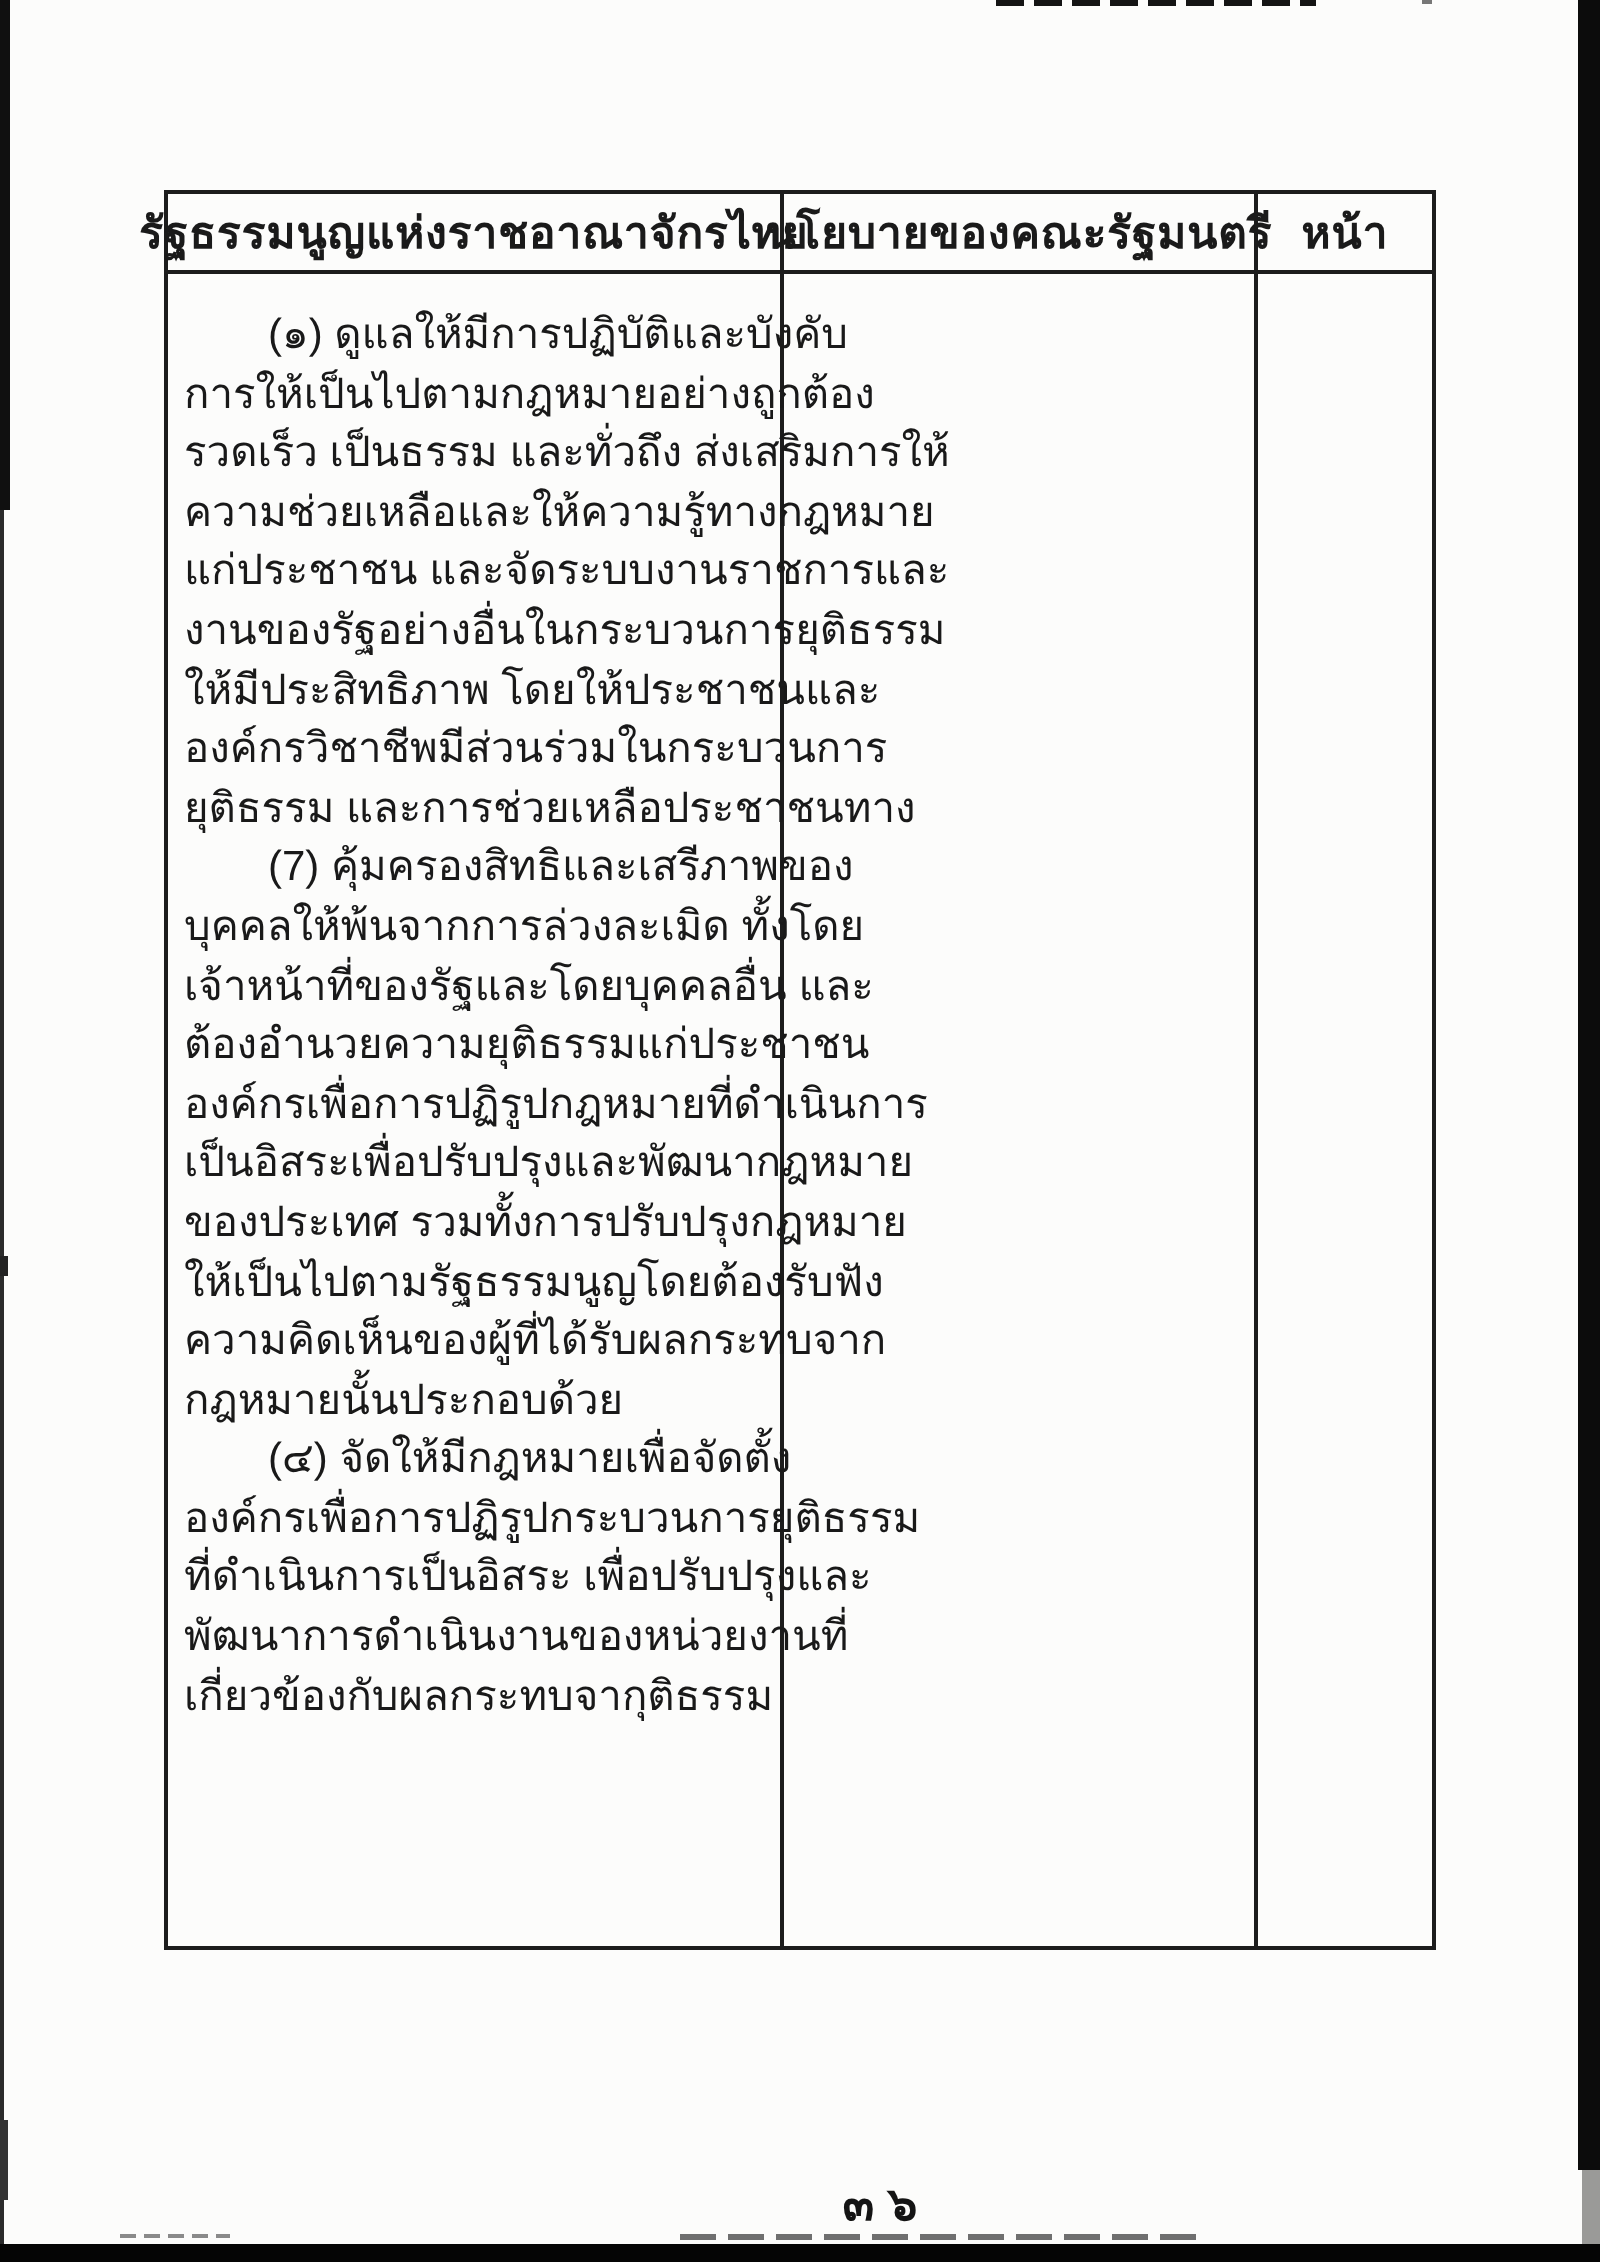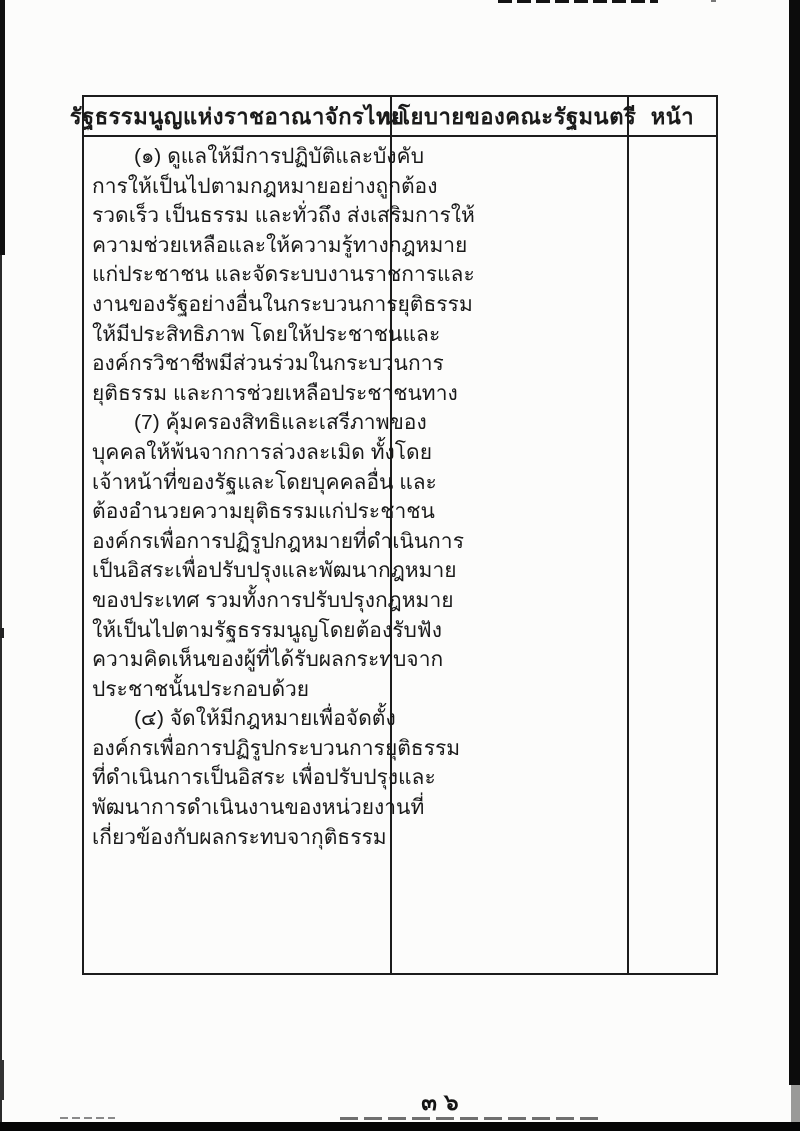--- a/index.html
+++ b/index.html
@@ -94,21 +94,21 @@
     font-size: 22px;
     line-height: 1;
     white-space: nowrap;
     letter-spacing: 0.5px;
     padding-top: 2px;
   }
   .body-cell {
     padding: 0;
   }
   .text-cell {
-    padding: 4px 6px 0 8px;
+    padding: 16px 6px 0 8px;
   }
   .text-line {
     font-size: 21px;
     line-height: 29.6px;
     height: 29.6px;
     white-space: nowrap;
     color: #191919;
   }
   .text-line.indent {
     padding-left: 42px;
@@ -164,21 +164,21 @@
           <div class="text-line">ยุติธรรม และการช่วยเหลือประชาชนทาง</div>
           <div class="text-line indent">(7)  คุ้มครองสิทธิและเสรีภาพของ</div>
           <div class="text-line">บุคคลให้พ้นจากการล่วงละเมิด ทั้งโดย</div>
           <div class="text-line">เจ้าหน้าที่ของรัฐและโดยบุคคลอื่น และ</div>
           <div class="text-line">ต้องอำนวยความยุติธรรมแก่ประชาชน</div>
           <div class="text-line">องค์กรเพื่อการปฏิรูปกฎหมายที่ดำเนินการ</div>
           <div class="text-line">เป็นอิสระเพื่อปรับปรุงและพัฒนากฎหมาย</div>
           <div class="text-line">ของประเทศ รวมทั้งการปรับปรุงกฎหมาย</div>
           <div class="text-line">ให้เป็นไปตามรัฐธรรมนูญโดยต้องรับฟัง</div>
           <div class="text-line">ความคิดเห็นของผู้ที่ได้รับผลกระทบจาก</div>
-          <div class="text-line">ประชาชนั้นประกอบด้วย</div>
+          <div class="text-line">กฎหมายนั้นประกอบด้วย</div>
           <div class="text-line indent">(๔)  จัดให้มีกฎหมายเพื่อจัดตั้ง</div>
           <div class="text-line">องค์กรเพื่อการปฏิรูปกระบวนการยุติธรรม</div>
           <div class="text-line">ที่ดำเนินการเป็นอิสระ เพื่อปรับปรุงและ</div>
           <div class="text-line">พัฒนาการดำเนินงานของหน่วยงานที่</div>
           <div class="text-line">เกี่ยวข้องกับผลกระทบจากุติธรรม</div>
         </div>
       <div class="cell col2 body-cell"></div>
       <div class="cell col3 body-cell"></div>
     </div>
   </div>

